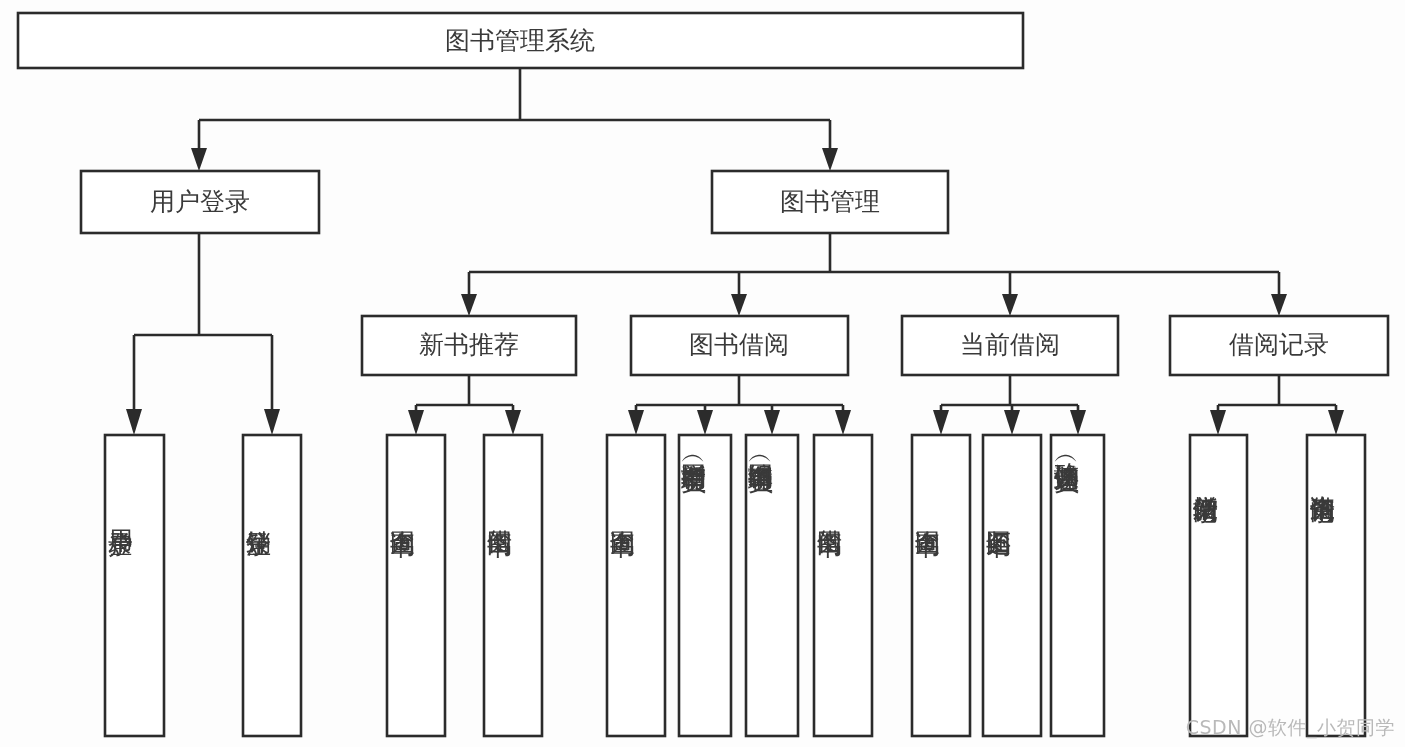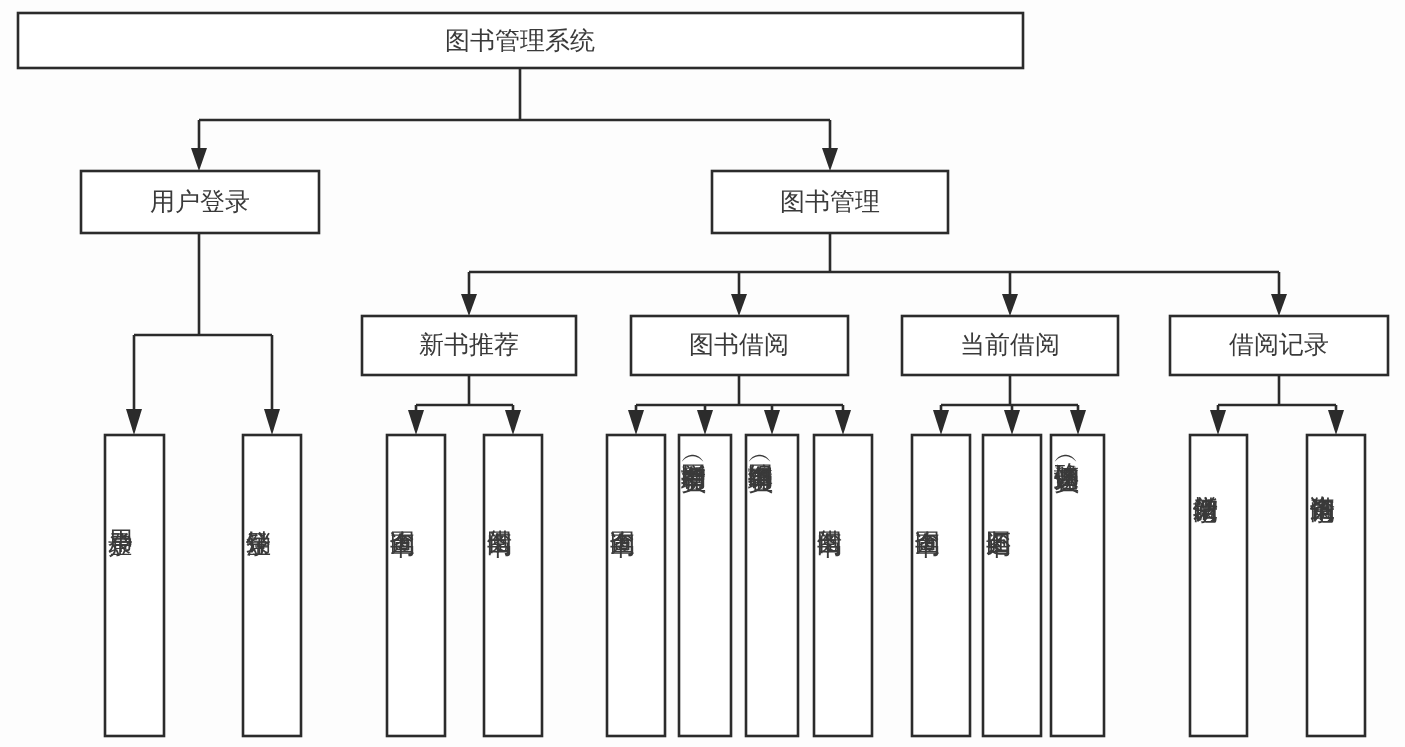--- a/index.html
+++ b/index.html
@@ -190,13 +190,14 @@
   <div class="leaf-label" style="left:610px; top:510px; height:220px;">查询图书</div>
   <div class="leaf-label" style="left:681px; top:443px; height:290px;">新增图书（管理员）</div>
   <div class="leaf-label" style="left:748px; top:443px; height:290px;">编辑图书（管理员）</div>
   <div class="leaf-label" style="left:817px; top:510px; height:220px;">借阅图书</div>
   <div class="leaf-label" style="left:915px; top:510px; height:220px;">查询图书</div>
   <div class="leaf-label" style="left:986px; top:510px; height:220px;">归还图书</div>
   <div class="leaf-label" style="left:1054px; top:443px; height:290px;">确认归还（管理员）</div>
   <div class="leaf-label" style="left:1193px; top:475px; height:255px;">新增借阅记录</div>
   <div class="leaf-label" style="left:1310px; top:475px; height:255px;">查询借阅记录</div>
 
+  <div class="watermark">CSDN @软件_小贺同学</div>
 </div>
 
 </body></html>

